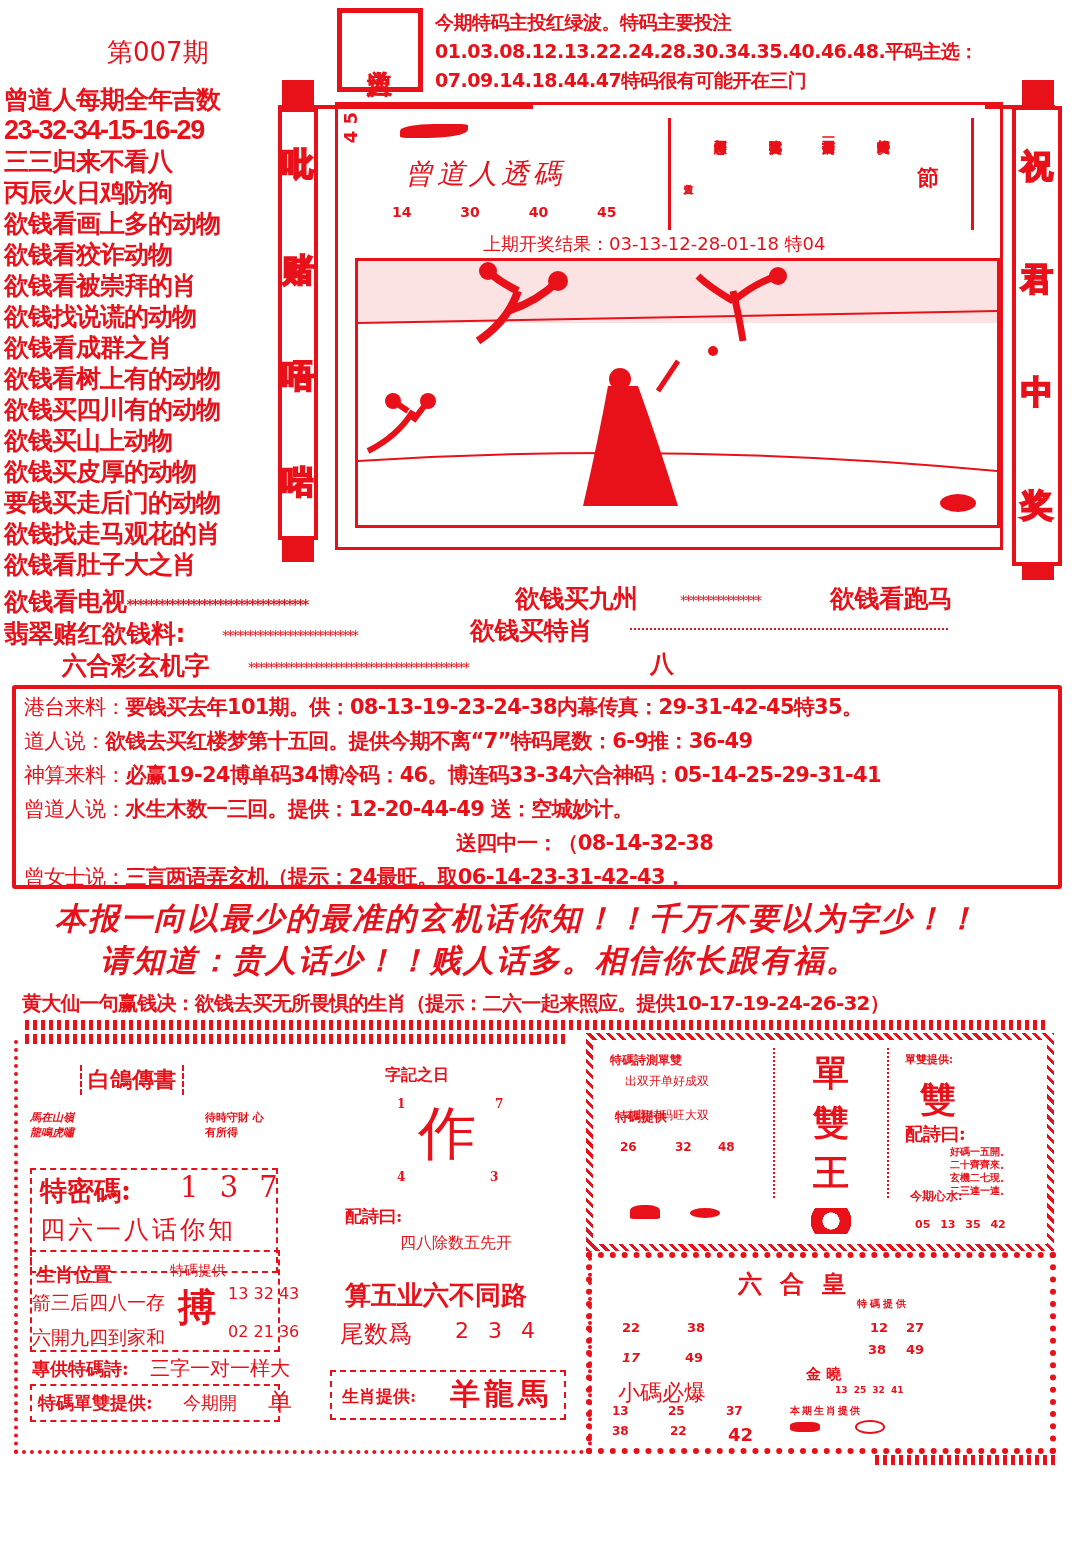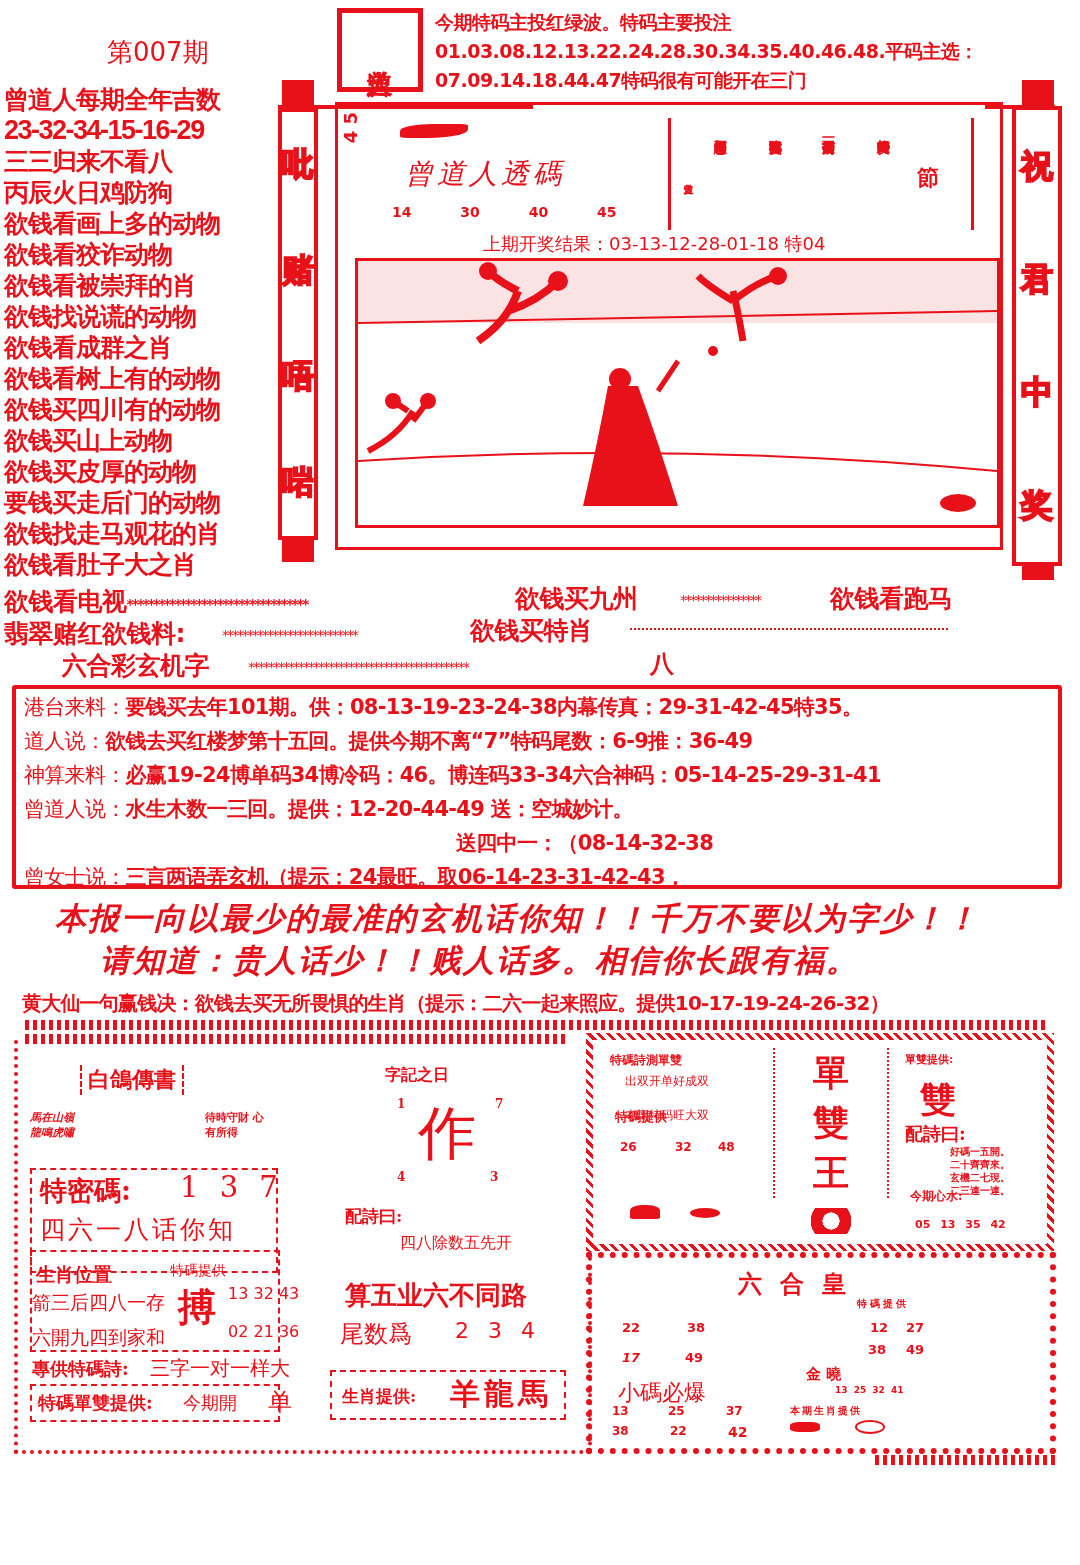--- a/index.html
+++ b/index.html
@@ -250,17 +250,17 @@
 <div class="abs bold" style="left:868px;top:1342px;font-size:13px;">38</div>
 <div class="abs bold" style="left:906px;top:1342px;font-size:13px;">49</div>
 <div class="abs bold" style="left:806px;top:1365px;font-size:15px;">金 曉</div>
 <div class="abs" style="left:618px;top:1378px;font-size:22px;">小碼必爆</div>
 <div class="abs bold" style="left:835px;top:1385px;font-size:9px;word-spacing:3px;">13 25 32 41</div>
 <div class="abs bold" style="left:612px;top:1404px;font-size:12px;">13</div>
 <div class="abs bold" style="left:668px;top:1404px;font-size:12px;">25</div>
 <div class="abs bold" style="left:726px;top:1404px;font-size:12px;">37</div>
 <div class="abs bold" style="left:612px;top:1424px;font-size:12px;">38</div>
 <div class="abs bold" style="left:670px;top:1424px;font-size:12px;">22</div>
-<div class="abs bold" style="left:728px;top:1424px;font-size:14px;">42</div>
+<div class="abs bold" style="left:728px;top:1424px;font-size:18px;">42</div>
 <div class="abs small" style="left:790px;top:1404px;font-size:10px;letter-spacing:2px;">本期生肖提供</div>
 <div class="abs" style="left:790px;top:1422px;width:30px;height:10px;background:#e8111a;border-radius:30%;"></div>
 <div class="abs" style="left:855px;top:1420px;width:26px;height:10px;border:2px solid #e8111a;border-radius:50%;"></div>
 <div class="abs deco" style="left:875px;top:1455px;width:180px;"></div>
 
 </body></html>

